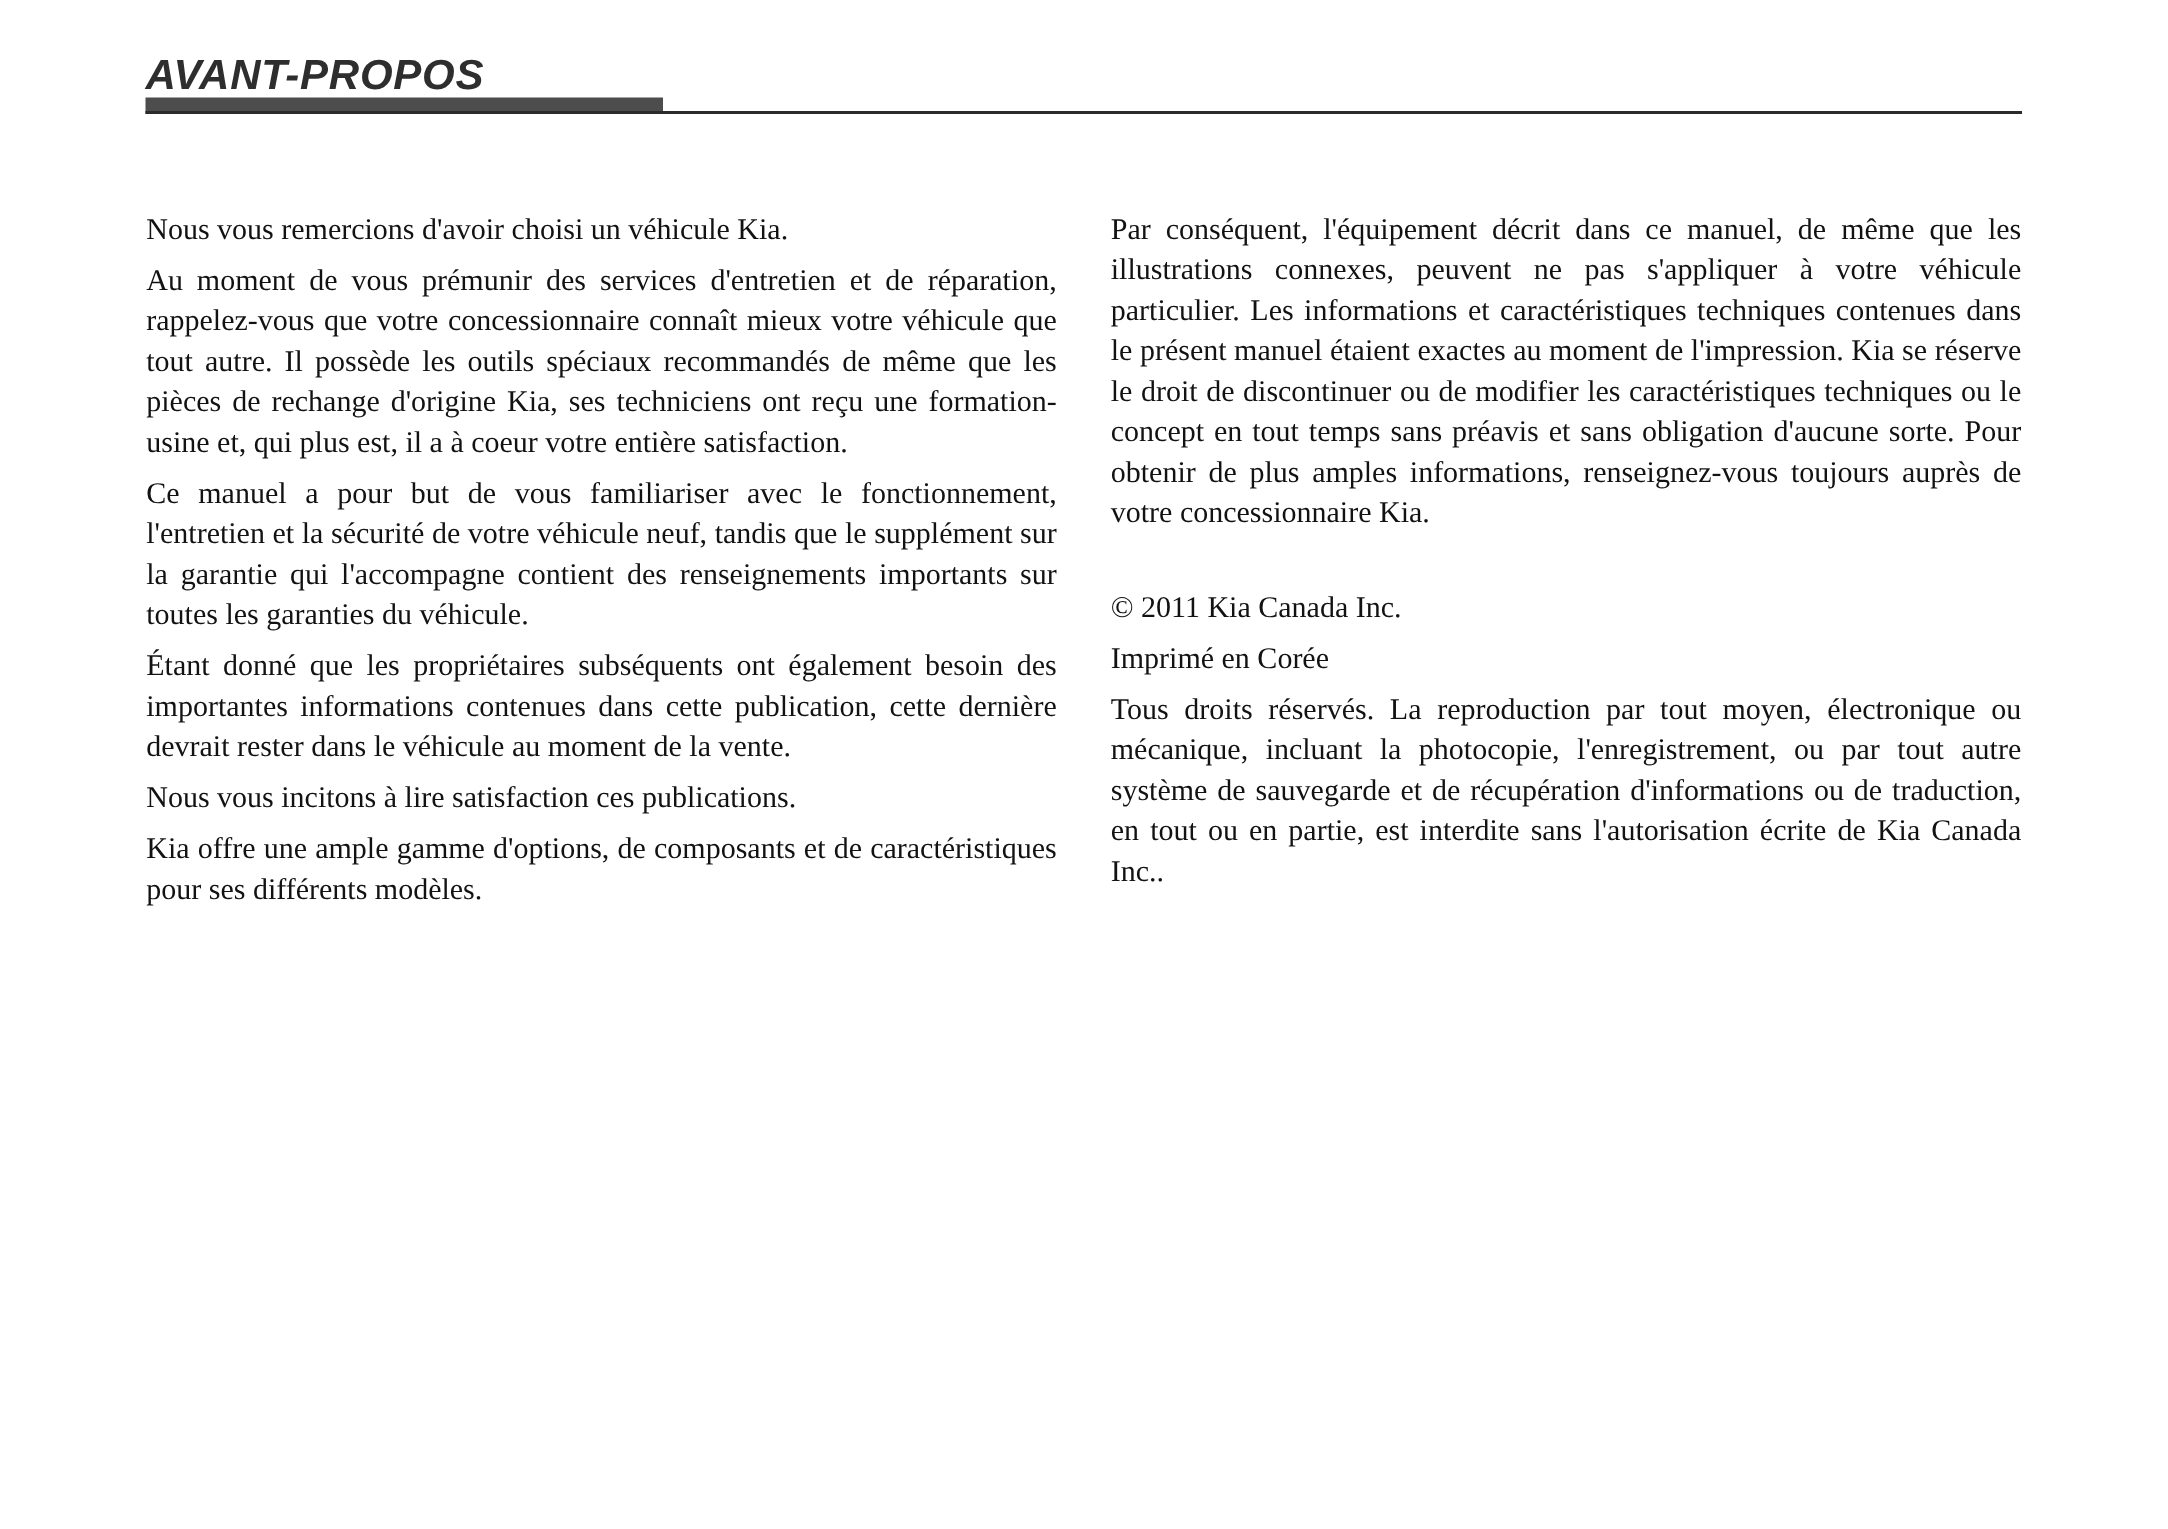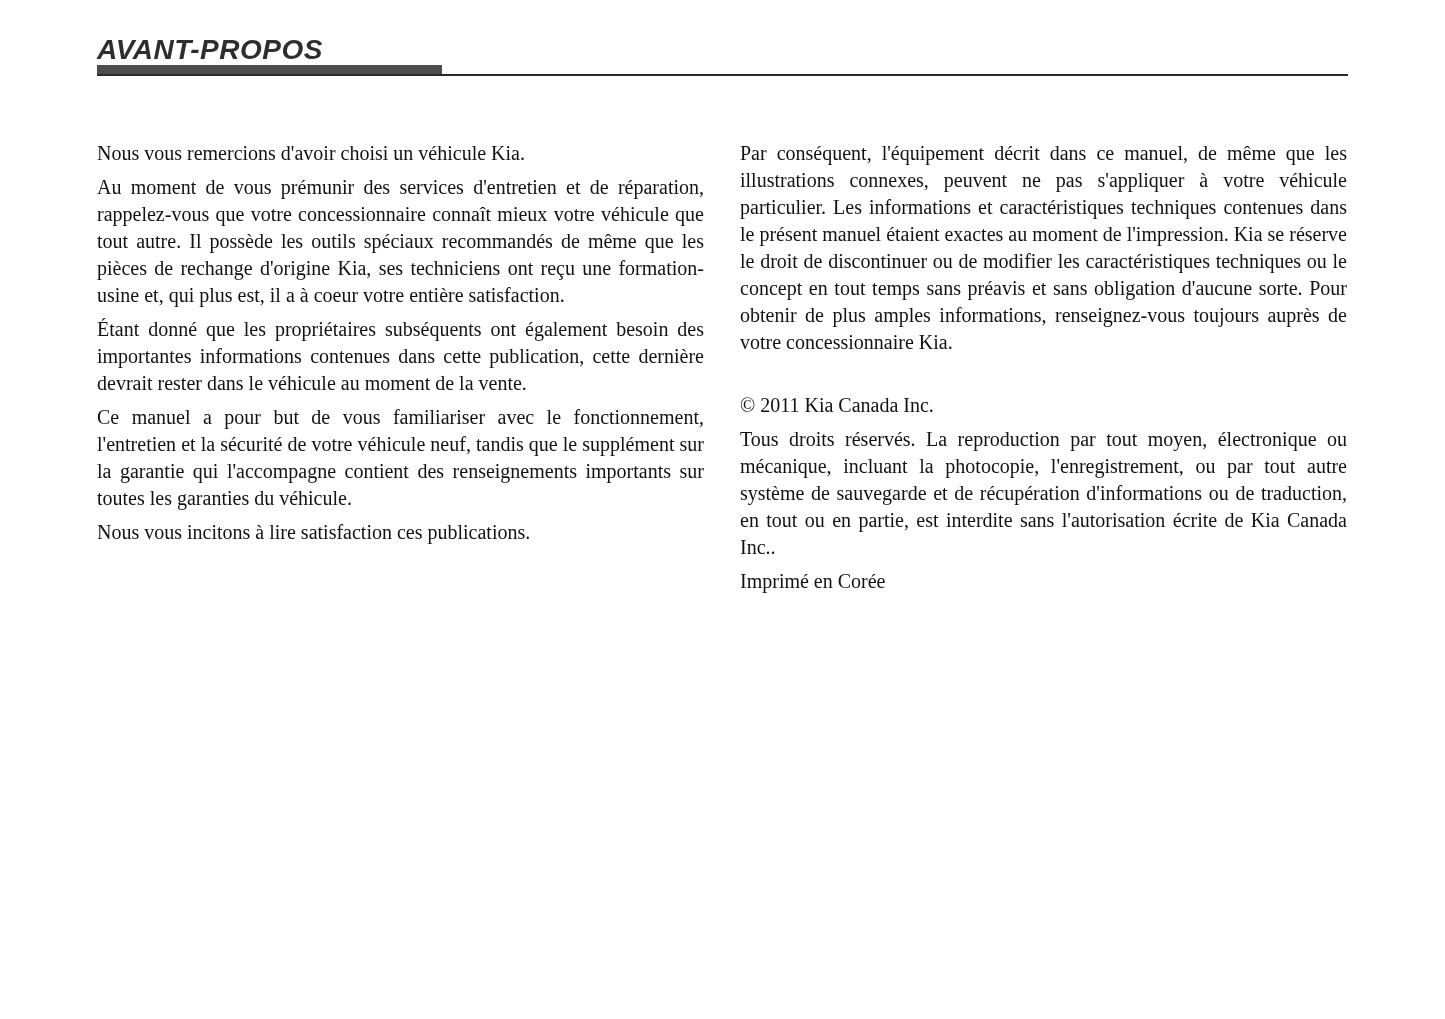--- a/index.html
+++ b/index.html
@@ -39,20 +39,21 @@
     height: 2px;
     background: #2b2b2b;
   }
   .columns {
     position: absolute;
     left: 97px;
     top: 140px;
     width: 1251px;
     display: flex;
     gap: 36px;
+    justify-content: center;
   }
   .col {
     width: 607px;
     font-size: 20px;
     line-height: 27px;
     text-align: justify;
   }
   .col p { margin-bottom: 7px; }
   .copyright-block { margin-top: 36px; }
   .footer-hrule {
@@ -87,30 +88,31 @@
     <h1 class="title">AVANT-PROPOS</h1>
   </header>
   <div class="title-bar"></div>
   <div class="header-rule"></div>
 
   <main class="columns">
 
     <section class="col">
       <p>Nous vous remercions d'avoir choisi un véhicule Kia.</p>
       <p>Au moment de vous prémunir des services d'entretien et de réparation, rappelez-vous que votre concessionnaire connaît mieux votre véhicule que tout autre. Il possède les outils spéciaux recommandés de même que les pièces de rechange d'origine Kia, ses techniciens ont reçu une formation-usine et, qui plus est, il a à coeur votre entière satisfaction.</p>
+      <p>Ce manuel a pour but de vous familiariser avec le fonctionnement, l'entretien et la sécurité de votre véhicule neuf, tandis que le supplément sur la garantie qui l'accompagne contient des renseignements importants sur toutes les garanties du véhicule.</p>
       <p>Étant donné que les propriétaires subséquents ont également besoin des importantes informations contenues dans cette publication, cette dernière devrait rester dans le véhicule au moment de la vente.</p>
-      <p>Ce manuel a pour but de vous familiariser avec le fonctionnement, l'entretien et la sécurité de votre véhicule neuf, tandis que le supplément sur la garantie qui l'accompagne contient des renseignements importants sur toutes les garanties du véhicule.</p>
       <p>Nous vous incitons à lire satisfaction ces publications.</p>
+      <p>Kia offre une ample gamme d'options, de composants et de caractéristiques pour ses différents modèles.</p>
     </section>
 
     <section class="col">
       <p>Par conséquent, l'équipement décrit dans ce manuel, de même que les illustrations connexes, peuvent ne pas s'appliquer à votre véhicule particulier. Les informations et caractéristiques techniques contenues dans le présent manuel étaient exactes au moment de l'impression. Kia se réserve le droit de discontinuer ou de modifier les caractéristiques techniques ou le concept en tout temps sans préavis et sans obligation d'aucune sorte. Pour obtenir de plus amples informations, renseignez-vous toujours auprès de votre concessionnaire Kia.</p>
       <p class="copyright-block">© 2011 Kia Canada Inc.</p>
+      <p>Imprimé en Corée</p>
       <p>Tous droits réservés. La reproduction par tout moyen, électronique ou mécanique, incluant la photocopie, l'enregistrement, ou par tout autre système de sauvegarde et de récupération d'informations ou de traduction, en tout ou en partie, est interdite sans l'autorisation écrite de Kia Canada Inc..</p>
-      <p>Imprimé en Corée</p>
     </section>
 
   </main>
 
   <div class="footer-hrule"></div>
   <div class="footer-vrule"></div>
   <div class="page-number">i</div>
 
 </div>
 

